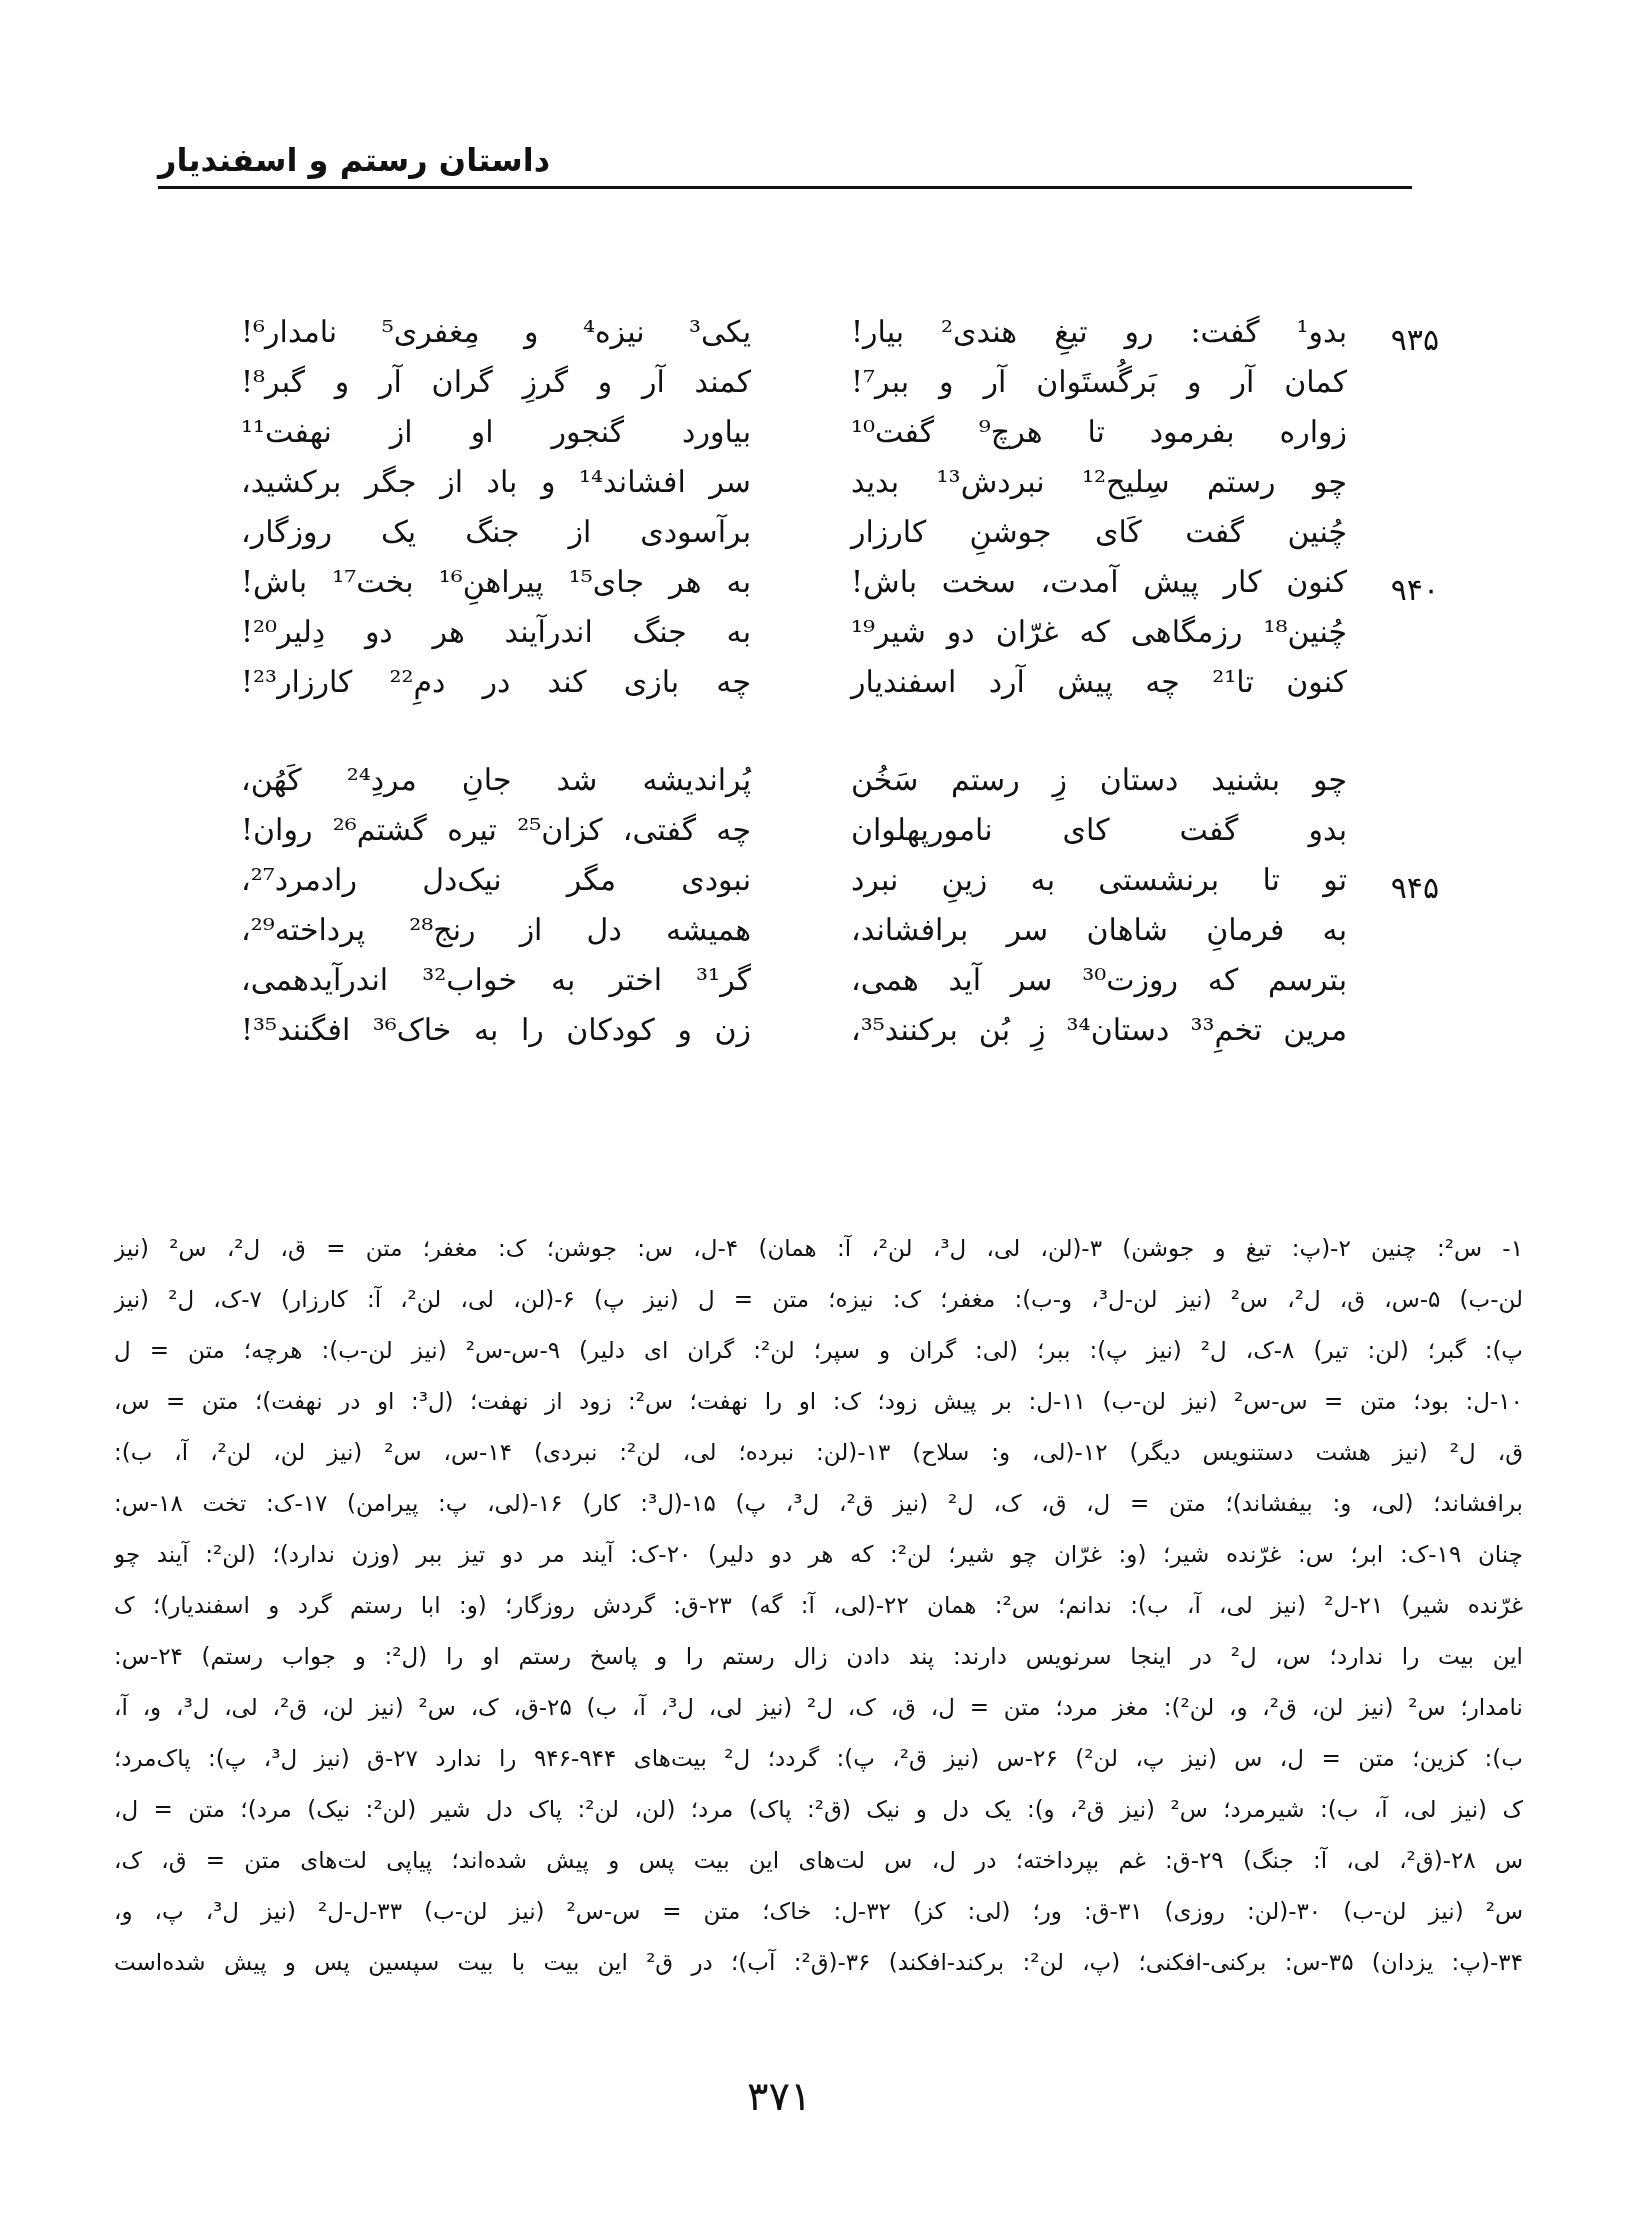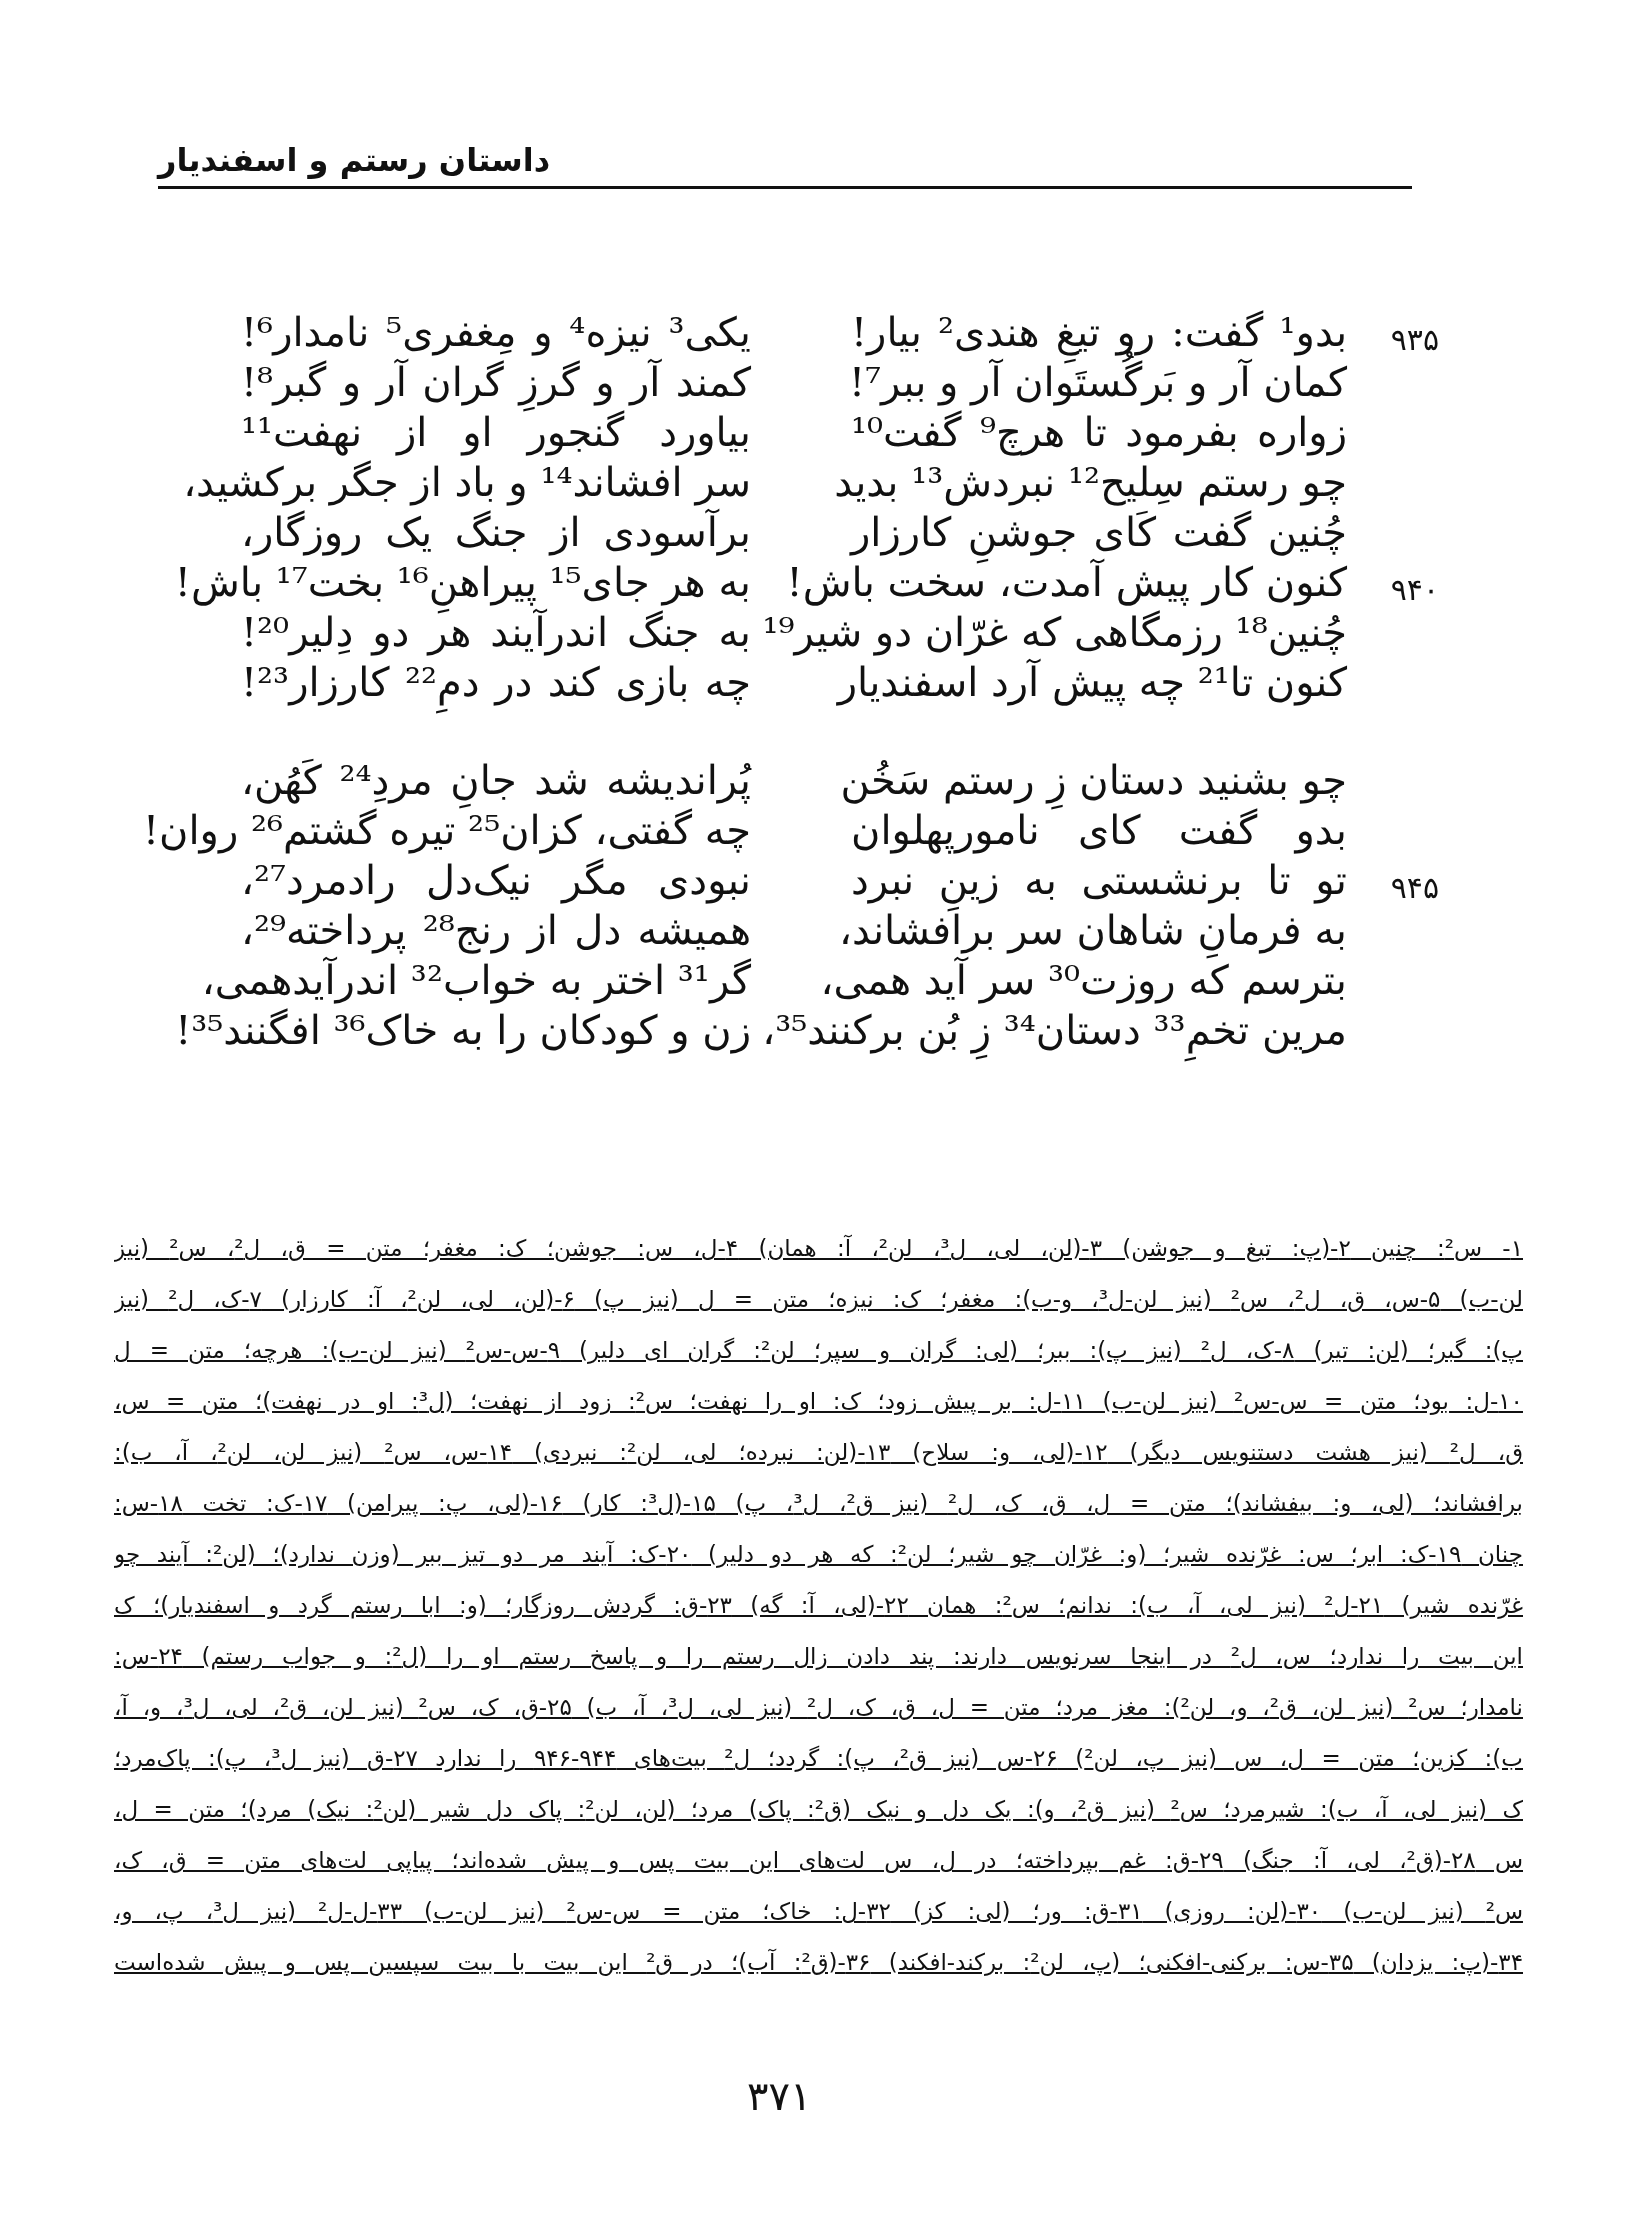--- a/index.html
+++ b/index.html
@@ -3,25 +3,25 @@
 <meta charset="utf-8">
 <style>
   html, body { margin:0; padding:0; background:#ffffff; }
   body { width:1645px; height:2227px; position:relative; overflow:hidden; color:#111; font-family:"DejaVu Serif", serif; }
   .running-head { position:absolute; left:158px; top:141px; font-family:"DejaVu Sans", sans-serif; font-weight:bold; font-size:32px; direction:rtl; white-space:nowrap;text-align:right; }
   .head-rule { position:absolute; left:158px; top:186px; width:1254px; height:2.8px; background:#111; }
   .verses { position:absolute; left:207px; top:307px; width:1240px; direction:rtl; }
   .stanza { margin-bottom:48px; }
   .beyt { position:relative; height:50px; display:flex; flex-direction:row; align-items:flex-end; }
   .num { position:absolute; right:8px; width:72px; font-size:30px; }
-  .hem { font-size:40px; line-height:50px; white-space:nowrap; text-align:justify; text-align-last:justify; }
+  .hem { font-size:30px; line-height:50px; white-space:nowrap; text-align:justify; text-align-last:justify; }
   .hem.right { position:absolute; right:100px; width:496px; }
   .hem.left { position:absolute; right:696px; width:510px; }
   .footnotes { position:absolute; left:114px; top:1223px; width:1409px; direction:rtl; font-family:"DejaVu Sans", sans-serif; font-size:23px; line-height:51px; text-align:justify; text-align-last:justify; }
-  .fn-line { white-space:nowrap; overflow:hidden; display:block;text-decoration:underline; }
+  .fn-line { white-space:nowrap; overflow:hidden; display:block; }
   .folio { position:absolute; left:747px; top:2073px; font-size:40px; font-family:"DejaVu Sans", sans-serif; }
 </style>
 </head>
 <body>
 
 <div class="running-head">داستان رستم و اسفندیار</div>
 <div class="head-rule"></div>
 
 <div class="verses">
   <div class="stanza">

